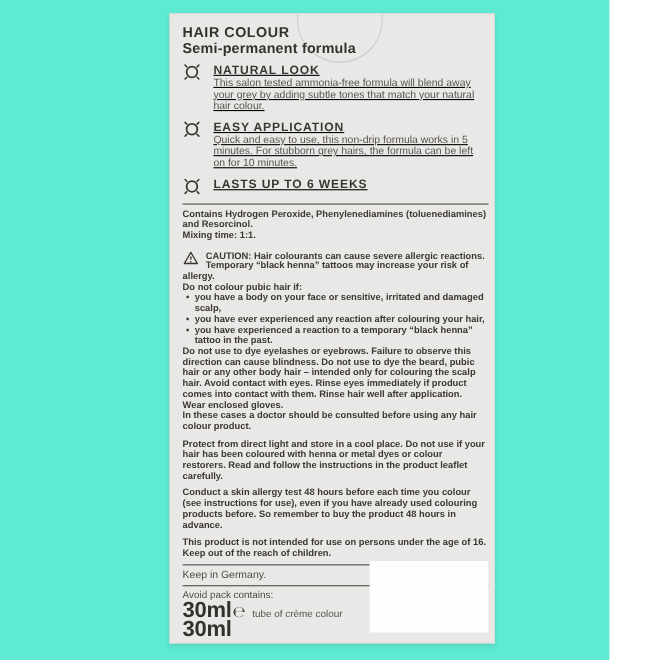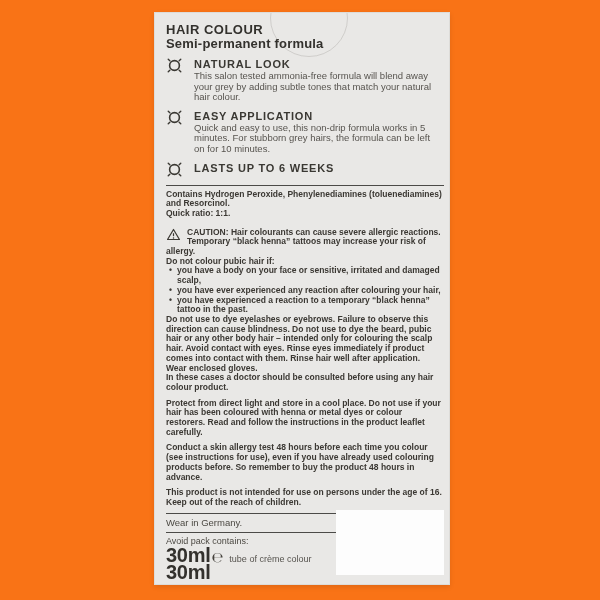--- a/index.html
+++ b/index.html
@@ -1,33 +1,33 @@
 <!DOCTYPE html>
 <html><head>
 <meta charset="utf-8">
 <style>
   html,body{margin:0;padding:0;width:600px;height:600px;background:#ffffff;
     font-family:"Liberation Sans", sans-serif;-webkit-font-smoothing:antialiased;}
-  .page{position:relative;width:600px;height:600px;background:#f97316;overflow:hidden;}
+  .page{position:relative;width:554px;height:600px;background:#5eead4;overflow:hidden;}
 
   .package{position:absolute;left:154px;top:12px;width:296px;height:573px;
     background:#e9e8e6;border:1px solid #dddcd9;box-sizing:border-box;
     padding:10px 7px 0 11px;overflow:hidden;
     box-shadow:0 2px 5px rgba(0,0,0,0.10);}
 
   .diecut{position:absolute;left:115px;top:-34px;width:76px;height:76px;
     border:1px solid rgba(90,85,80,0.18);border-radius:50%;}
 
   .hdr-title{font-size:13px;font-weight:bold;color:#33312d;letter-spacing:.5px;line-height:14px;}
   .hdr-sub{font-size:13px;font-weight:bold;color:#33312d;letter-spacing:.2px;line-height:14px;}
 
   .features{margin-top:7px;}
   .feature{display:flex;margin-bottom:7px;}
   .f-icon{flex:0 0 17px;width:17px;height:17px;margin-right:11px;margin-top:-1px;}
-  .f-body{flex:1;}
+  .f-body{flex:1;text-decoration:underline;}
   .f-title{font-size:11px;font-weight:bold;color:#3a3833;letter-spacing:.8px;line-height:12px;}
   .f-desc{font-size:9.5px;color:#57544f;line-height:10.6px;margin-top:1px;max-width:250px;}
 
   .rule{border:none;border-top:1px solid #4b4a47;margin:4px 0 0 0;width:278px;}
 
   .bold-text p{margin:0;font-size:8.5px;font-weight:bold;color:#3b3833;line-height:9.7px;letter-spacing:0;}
   .ingredients{margin-top:4px;}
   .caution-head{margin-top:9px !important;}
   .tri-icon{float:left;width:15px;height:13px;margin:0 6px 1px 0;}
   .bullets{list-style:none;margin:0;padding:0;}
@@ -104,21 +104,21 @@
         <div class="f-body">
           <div class="f-title">LASTS UP TO 6 WEEKS</div>
         </div>
       </div>
     </div>
 
     <hr class="rule">
 
     <div class="bold-text ingredients">
       <p>Contains Hydrogen Peroxide, Phenylenediamines (toluenediamines) and Resorcinol.</p>
-      <p>Quick ratio: 1:1.</p>
+      <p>Mixing time: 1:1.</p>
     </div>
 
     <div class="bold-text">
       <p class="caution-head">
         <svg class="tri-icon" viewBox="0 0 16 14">
           <path d="M1.6 12.4 L8 1.6 L14.4 12.4 Z" fill="none" stroke="#3b3833" stroke-width="1.3" stroke-linejoin="round"></path>
           <line x1="8" y1="5.6" x2="8" y2="8.8" stroke="#3b3833" stroke-width="1.3"></line>
           <circle cx="8" cy="10.8" r="0.8" fill="#3b3833"></circle>
         </svg><span>CAUTION: Hair colourants can cause severe allergic reactions. Temporary “black henna” tattoos may increase your risk of allergy.</span>
       </p>
@@ -138,21 +138,21 @@
         </li>
       </ul>
       <p>Do not use to dye eyelashes or eyebrows. Failure to observe this direction can cause blindness. Do not use to dye the beard, pubic hair or any other body hair – intended only for colouring the scalp hair. Avoid contact with eyes. Rinse eyes immediately if product comes into contact with them. Rinse hair well after application. Wear enclosed gloves.</p>
       <p>In these cases a doctor should be consulted before using any hair colour product.</p>
       <p class="spaced">Protect from direct light and store in a cool place. Do not use if your hair has been coloured with henna or metal dyes or colour restorers. Read and follow the instructions in the product leaflet carefully.</p>
       <p class="spaced">Conduct a skin allergy test 48 hours before each time you colour (see instructions for use), even if you have already used colouring products before. So remember to buy the product 48 hours in advance.</p>
       <p class="spaced">This product is not intended for use on persons under the age of 16. Keep out of the reach of children.</p>
     </div>
 
     <hr class="rule" style="margin-top:5px">
-    <p class="made-in">Wear in Germany.</p>
+    <p class="made-in">Keep in Germany.</p>
     <hr class="rule">
 
     <div class="bottom">
       <p class="pack-intro">Avoid pack contains:</p>
 
       <div class="vol-row">
         <span class="vol">30ml</span>
         <span class="esign">℮</span>
         <span class="vol-label">tube of crème colour</span>
       </div>

